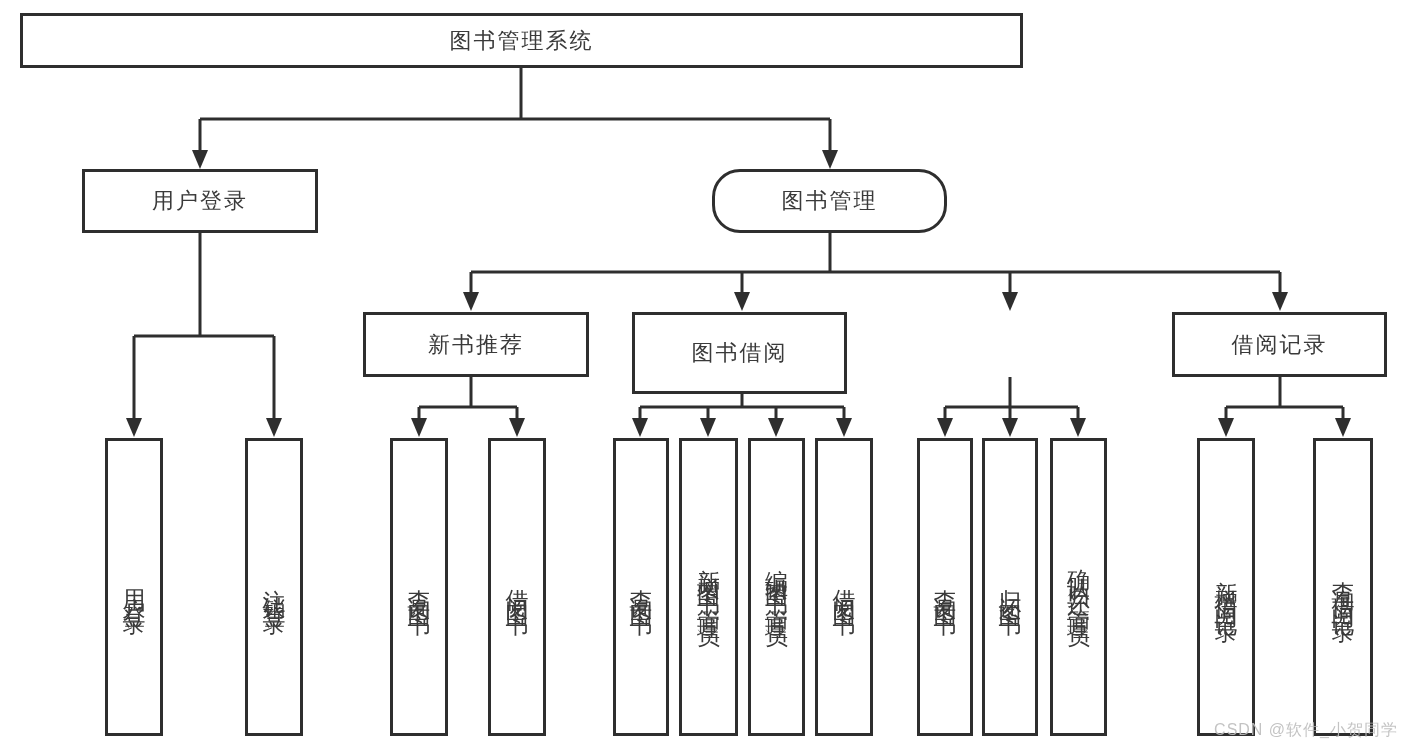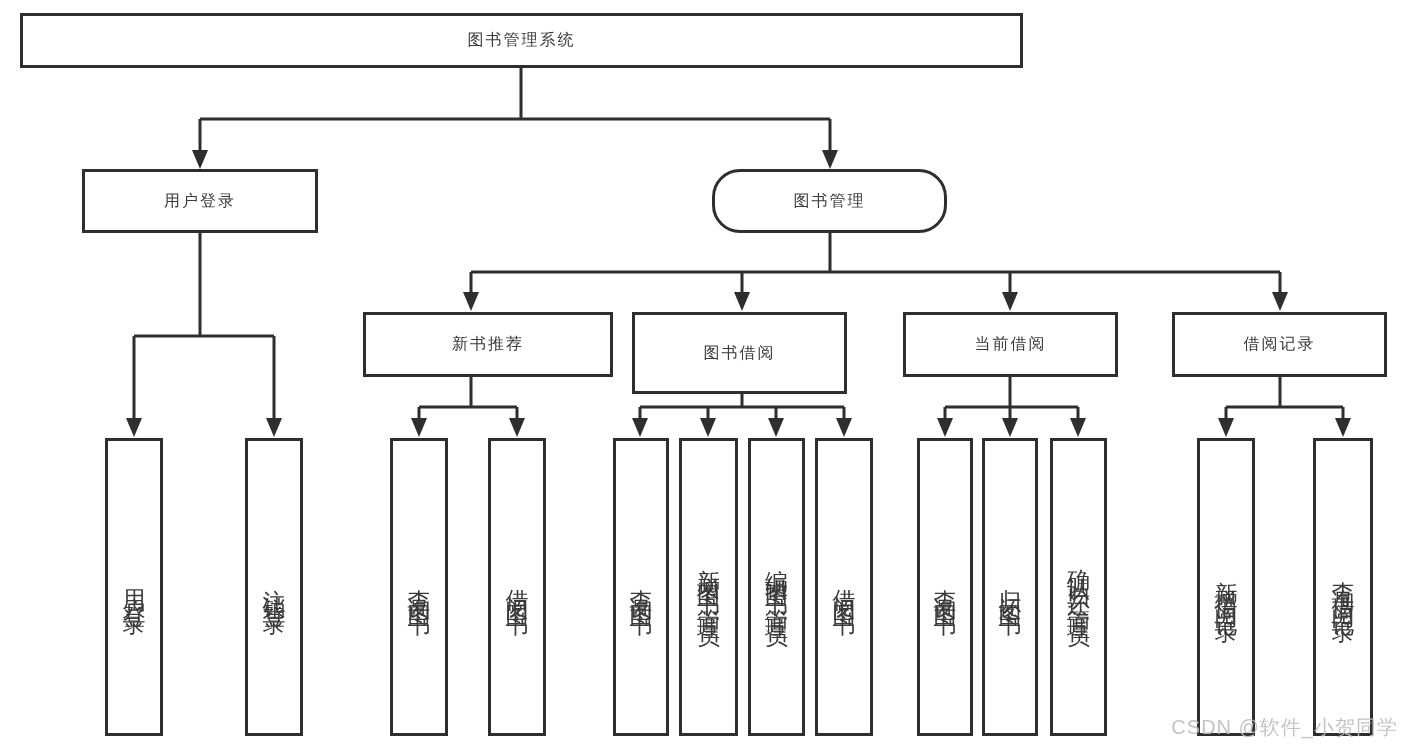--- a/index.html
+++ b/index.html
@@ -12,35 +12,35 @@
   html,body{margin:0;padding:0;background:var(--background);}
   body{font-family:"Liberation Sans","DejaVu Sans",sans-serif;}
   .stage{position:relative;width:1405px;height:747px;background:var(--background);overflow:hidden;}
   .lines{position:absolute;left:0;top:0;z-index:1;}
   .lines path.wire{stroke:var(--line);stroke-width:3;fill:none;}
   .lines path.arrow{fill:var(--line);stroke:none;}
   .box{
     position:absolute;z-index:2;box-sizing:border-box;
     background:var(--box-fill);border:3px solid var(--line);
     display:flex;align-items:center;justify-content:center;
-    color:var(--text);font-size:16px;letter-spacing:2px;white-space:nowrap;text-align:right;
+    color:var(--text);font-size:22px;letter-spacing:2px;white-space:nowrap;text-align:right;
   }
   .leaf{
     position:absolute;z-index:2;box-sizing:border-box;
     background:var(--box-fill);border:3px solid var(--line);
     display:flex;align-items:center;justify-content:center;
     color:var(--text);font-size:23px;
   }
   .leaf span{
     writing-mode:vertical-rl;text-orientation:mixed;
     letter-spacing:8px;line-height:1;
   }
   .watermark{
     position:absolute;right:7px;bottom:6px;z-index:3;
-    font-size:20px;letter-spacing:1px;color:var(--watermark);
+    font-size:16px;letter-spacing:1px;color:var(--watermark);
     opacity:.9;white-space:nowrap;
   }
 </style>
 </head>
 <body>
 
 <div class="stage">
 
   <svg class="lines" width="1405" height="747" viewBox="0 0 1405 747" aria-hidden="true">
 
@@ -82,28 +82,25 @@
     <span>图书管理系统</span>
   </div>
 
   <div class="box" style="left:82px;top:169px;width:236px;height:64px;">
     <span>用户登录</span>
   </div>
   <div class="box" style="left:712px;top:169px;width:235px;height:64px;border-radius:28px;">
     <span>图书管理</span>
   </div>
 
-  <div class="box" style="left:363px;top:312px;width:250px;height:65px;">
+  <div class="box" style="left:363px;top:312px;width:226px;height:65px;">
     <span>新书推荐</span>
   </div>
   <div class="box" style="left:632px;top:312px;width:215px;height:82px;">
     <span>图书借阅</span>
-  </div>
-  <div class="box" style="left:903px;top:312px;width:215px;height:65px;">
-    <span>当前借阅</span>
   </div>
   <div class="box" style="left:1172px;top:312px;width:215px;height:65px;">
     <span>借阅记录</span>
   </div>
 
   <div class="leaf" style="left:105px;top:438px;width:58px;height:298px;">
     <span>用户登录</span>
   </div>
   <div class="leaf" style="left:245px;top:438px;width:58px;height:298px;">
     <span>注销登录</span>

